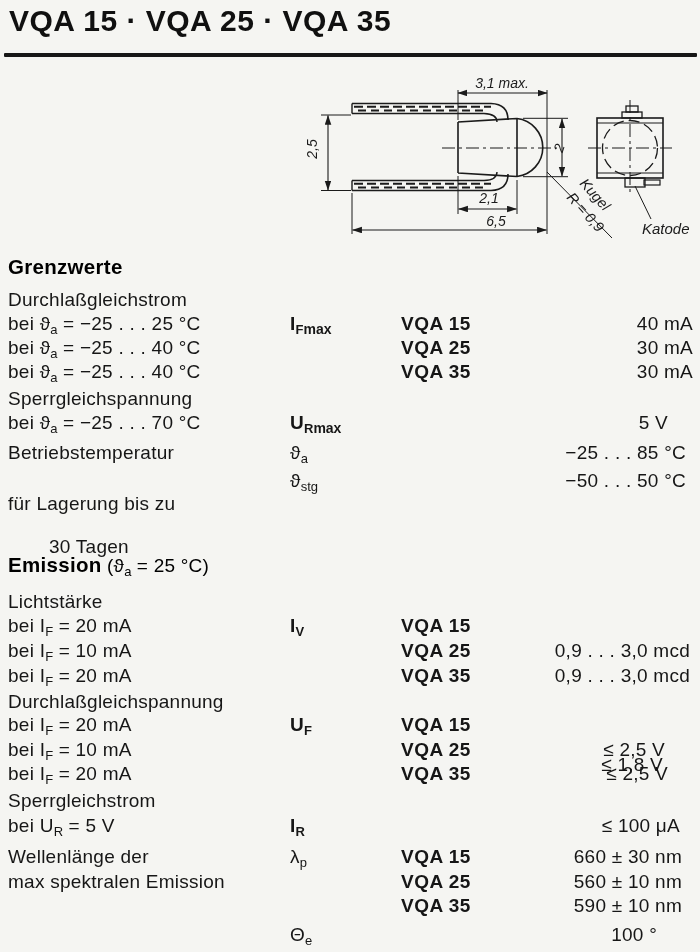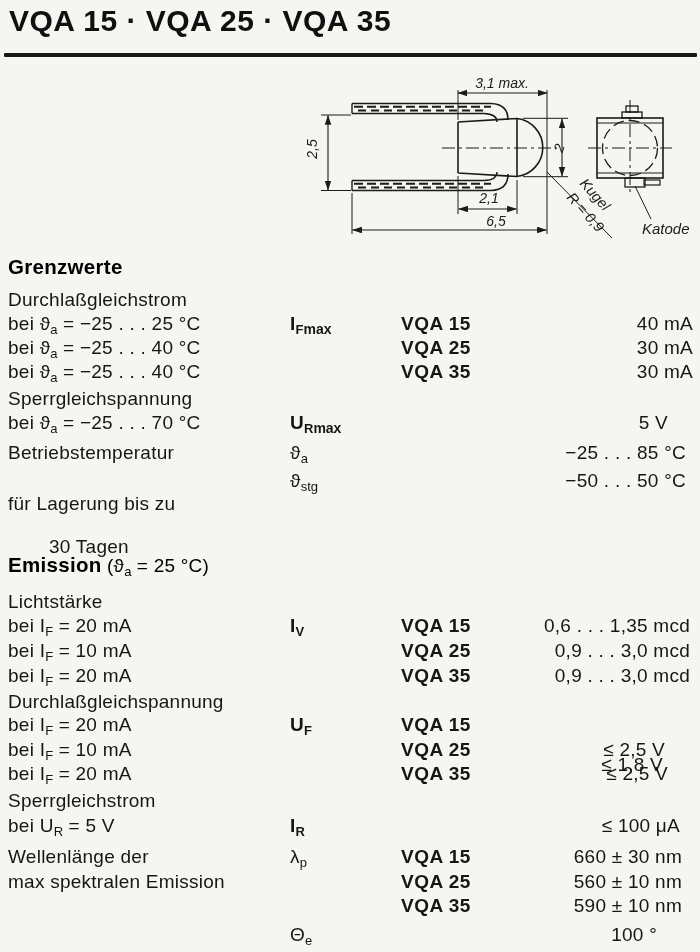--- a/index.html
+++ b/index.html
@@ -147,21 +147,20 @@
       </div>
       <div class="row" style="top: 536px; margin-left: 41px;">
         <span class="cell-label"><span>30 Tagen</span></span>
       </div>
       <div class="heading" style="top: 553px;"><span>Emission</span><span class="hsuffix"><span> (</span><span>ϑ</span><span class="sub">a</span><span> = 25 °C)</span></span></div>
       <div class="subheading" style="top: 591px;"><span>Lichtstärke</span></div>
       <div class="row" style="top: 615px;">
         <span class="cell-label"><span>bei </span><span>I</span><span class="sub">F</span><span> = 20 mA</span></span>
         <span class="cell-symbol latin"><span>I</span><span class="sub">V</span></span>
         <span class="cell-type">VQA 15</span>
-        <span class="cell-value" style="right: 3px;">0,6 . . . 1,35 mcd</span>
       </div>
       <div class="row" style="top: 640px;">
         <span class="cell-label"><span>bei </span><span>I</span><span class="sub">F</span><span> = 10 mA</span></span>
         <span class="cell-type">VQA 25</span>
         <span class="cell-value" style="right: 3px;">0,9 . . . 3,0 mcd</span>
       </div>
       <div class="row" style="top: 665px;">
         <span class="cell-label"><span>bei </span><span>I</span><span class="sub">F</span><span> = 20 mA</span></span>
         <span class="cell-type">VQA 35</span>
         <span class="cell-value" style="right: 3px;">0,9 . . . 3,0 mcd</span>

